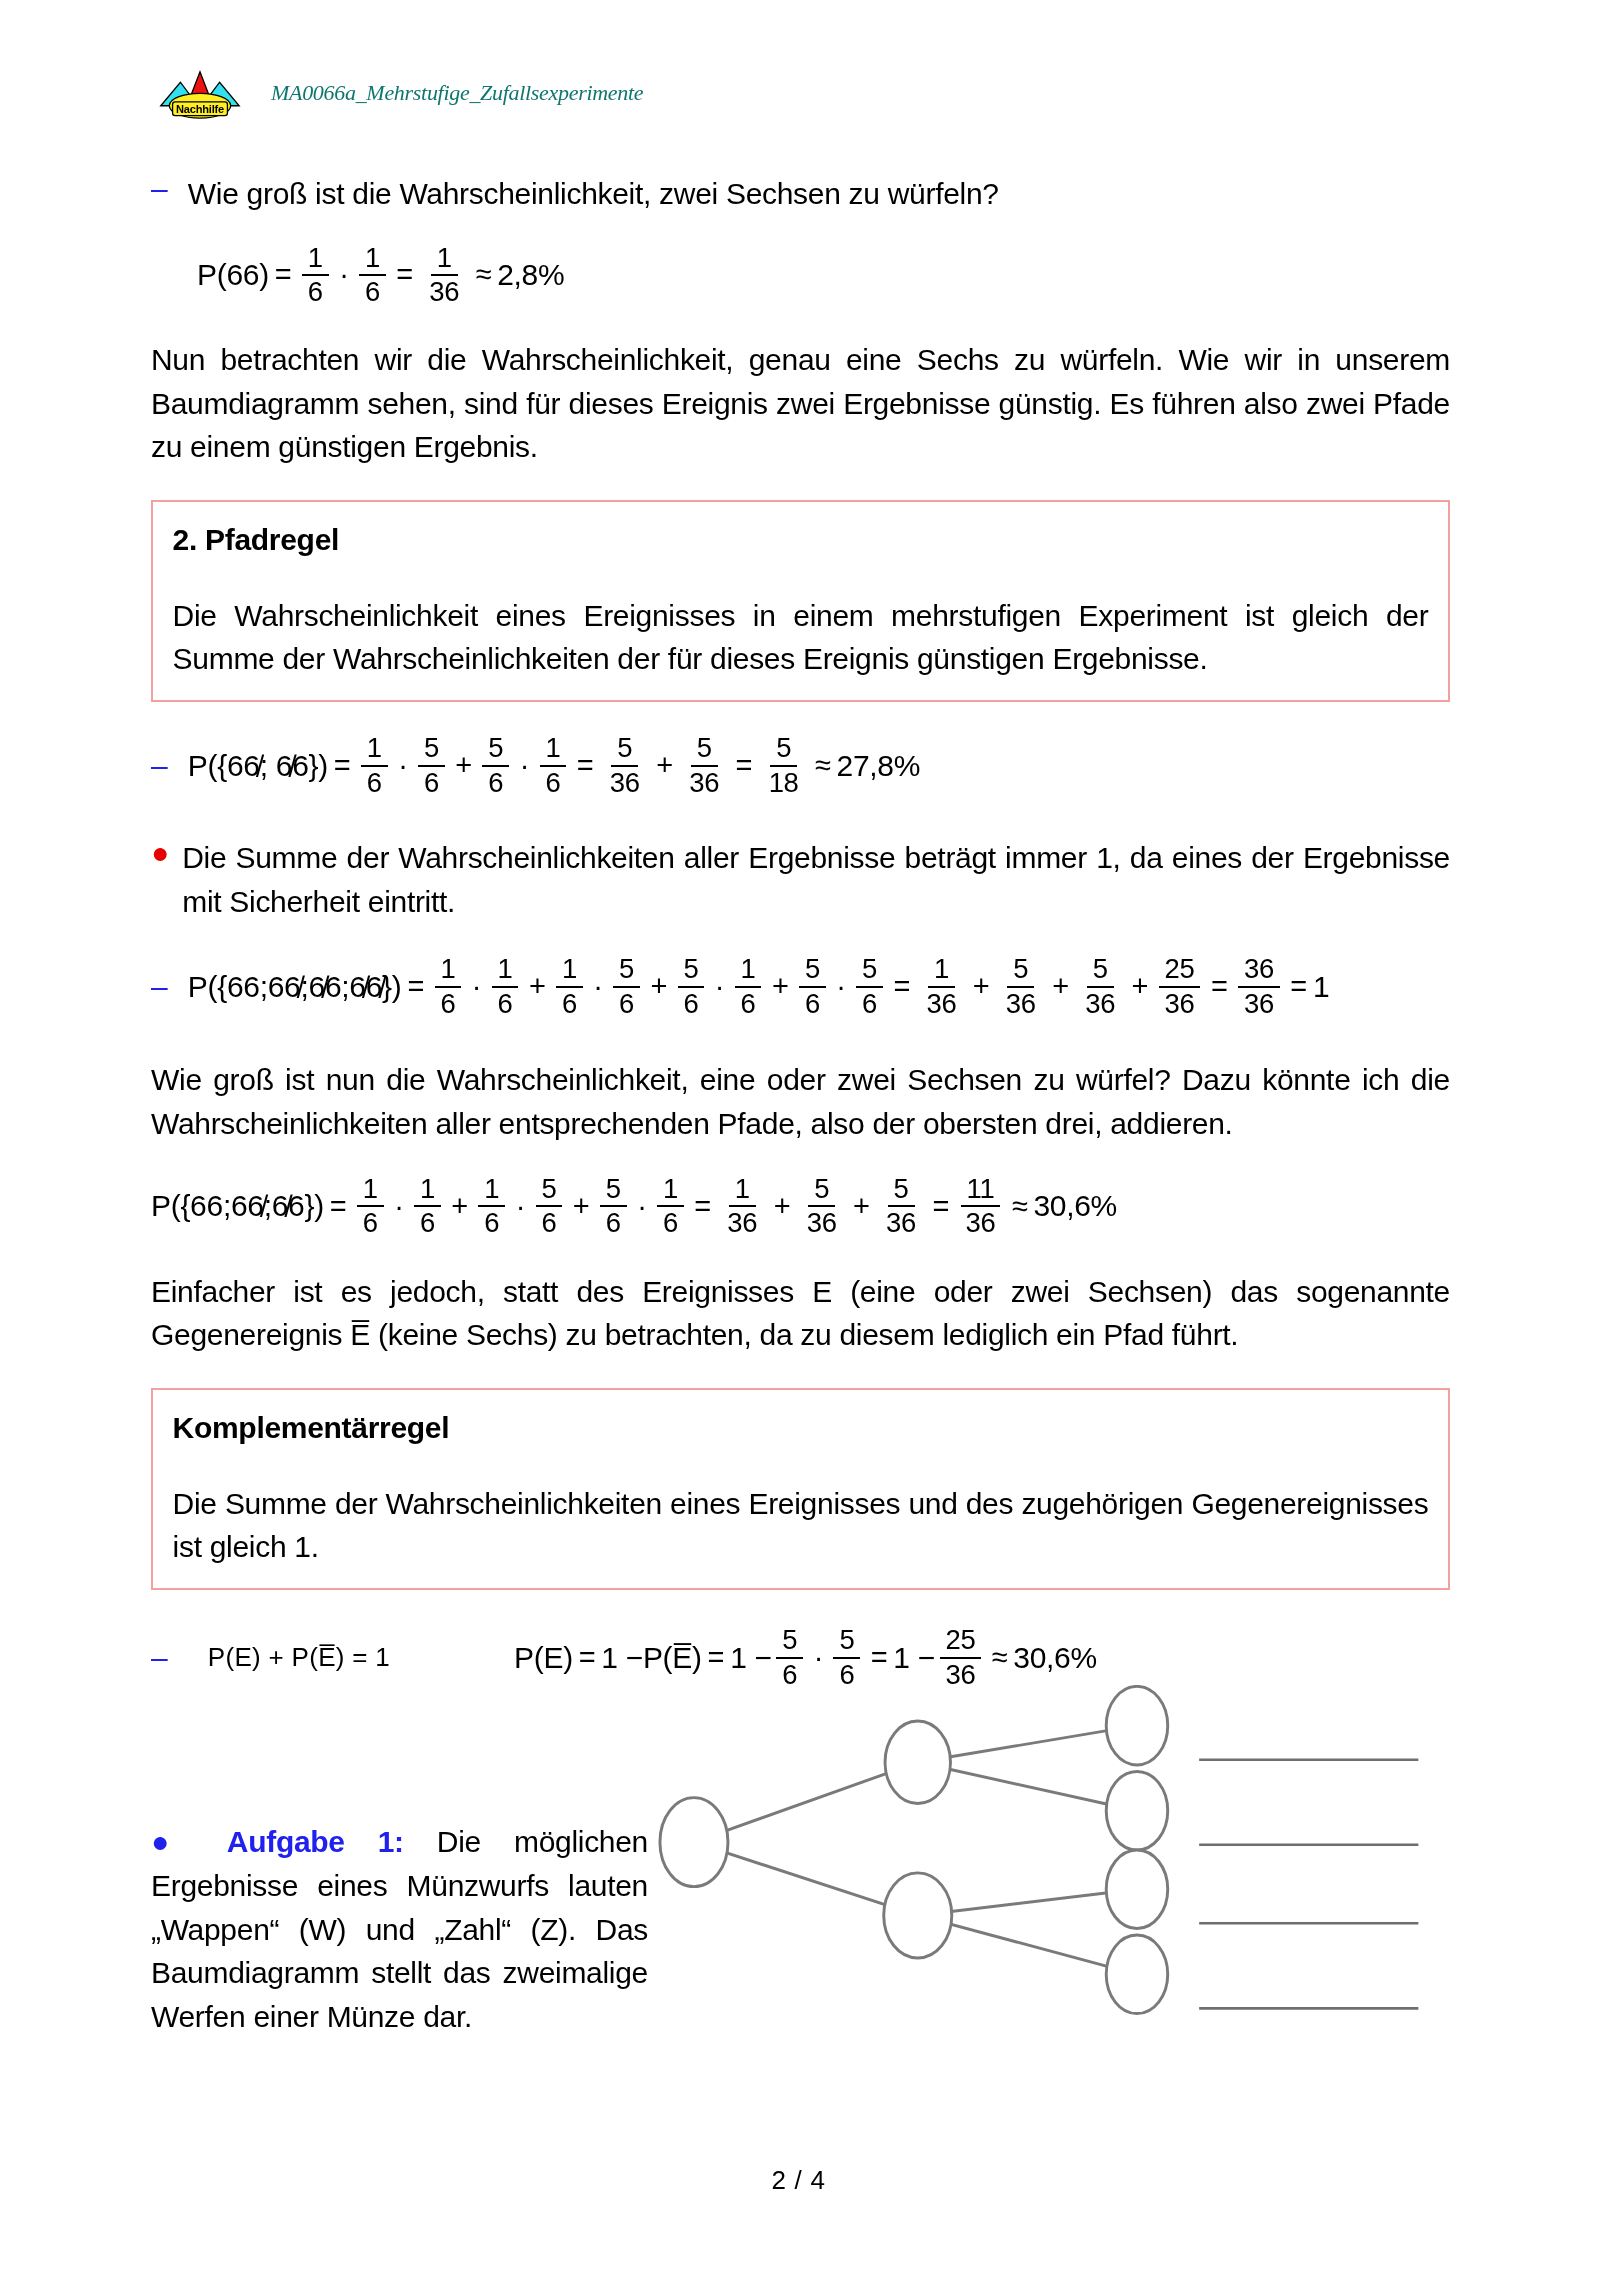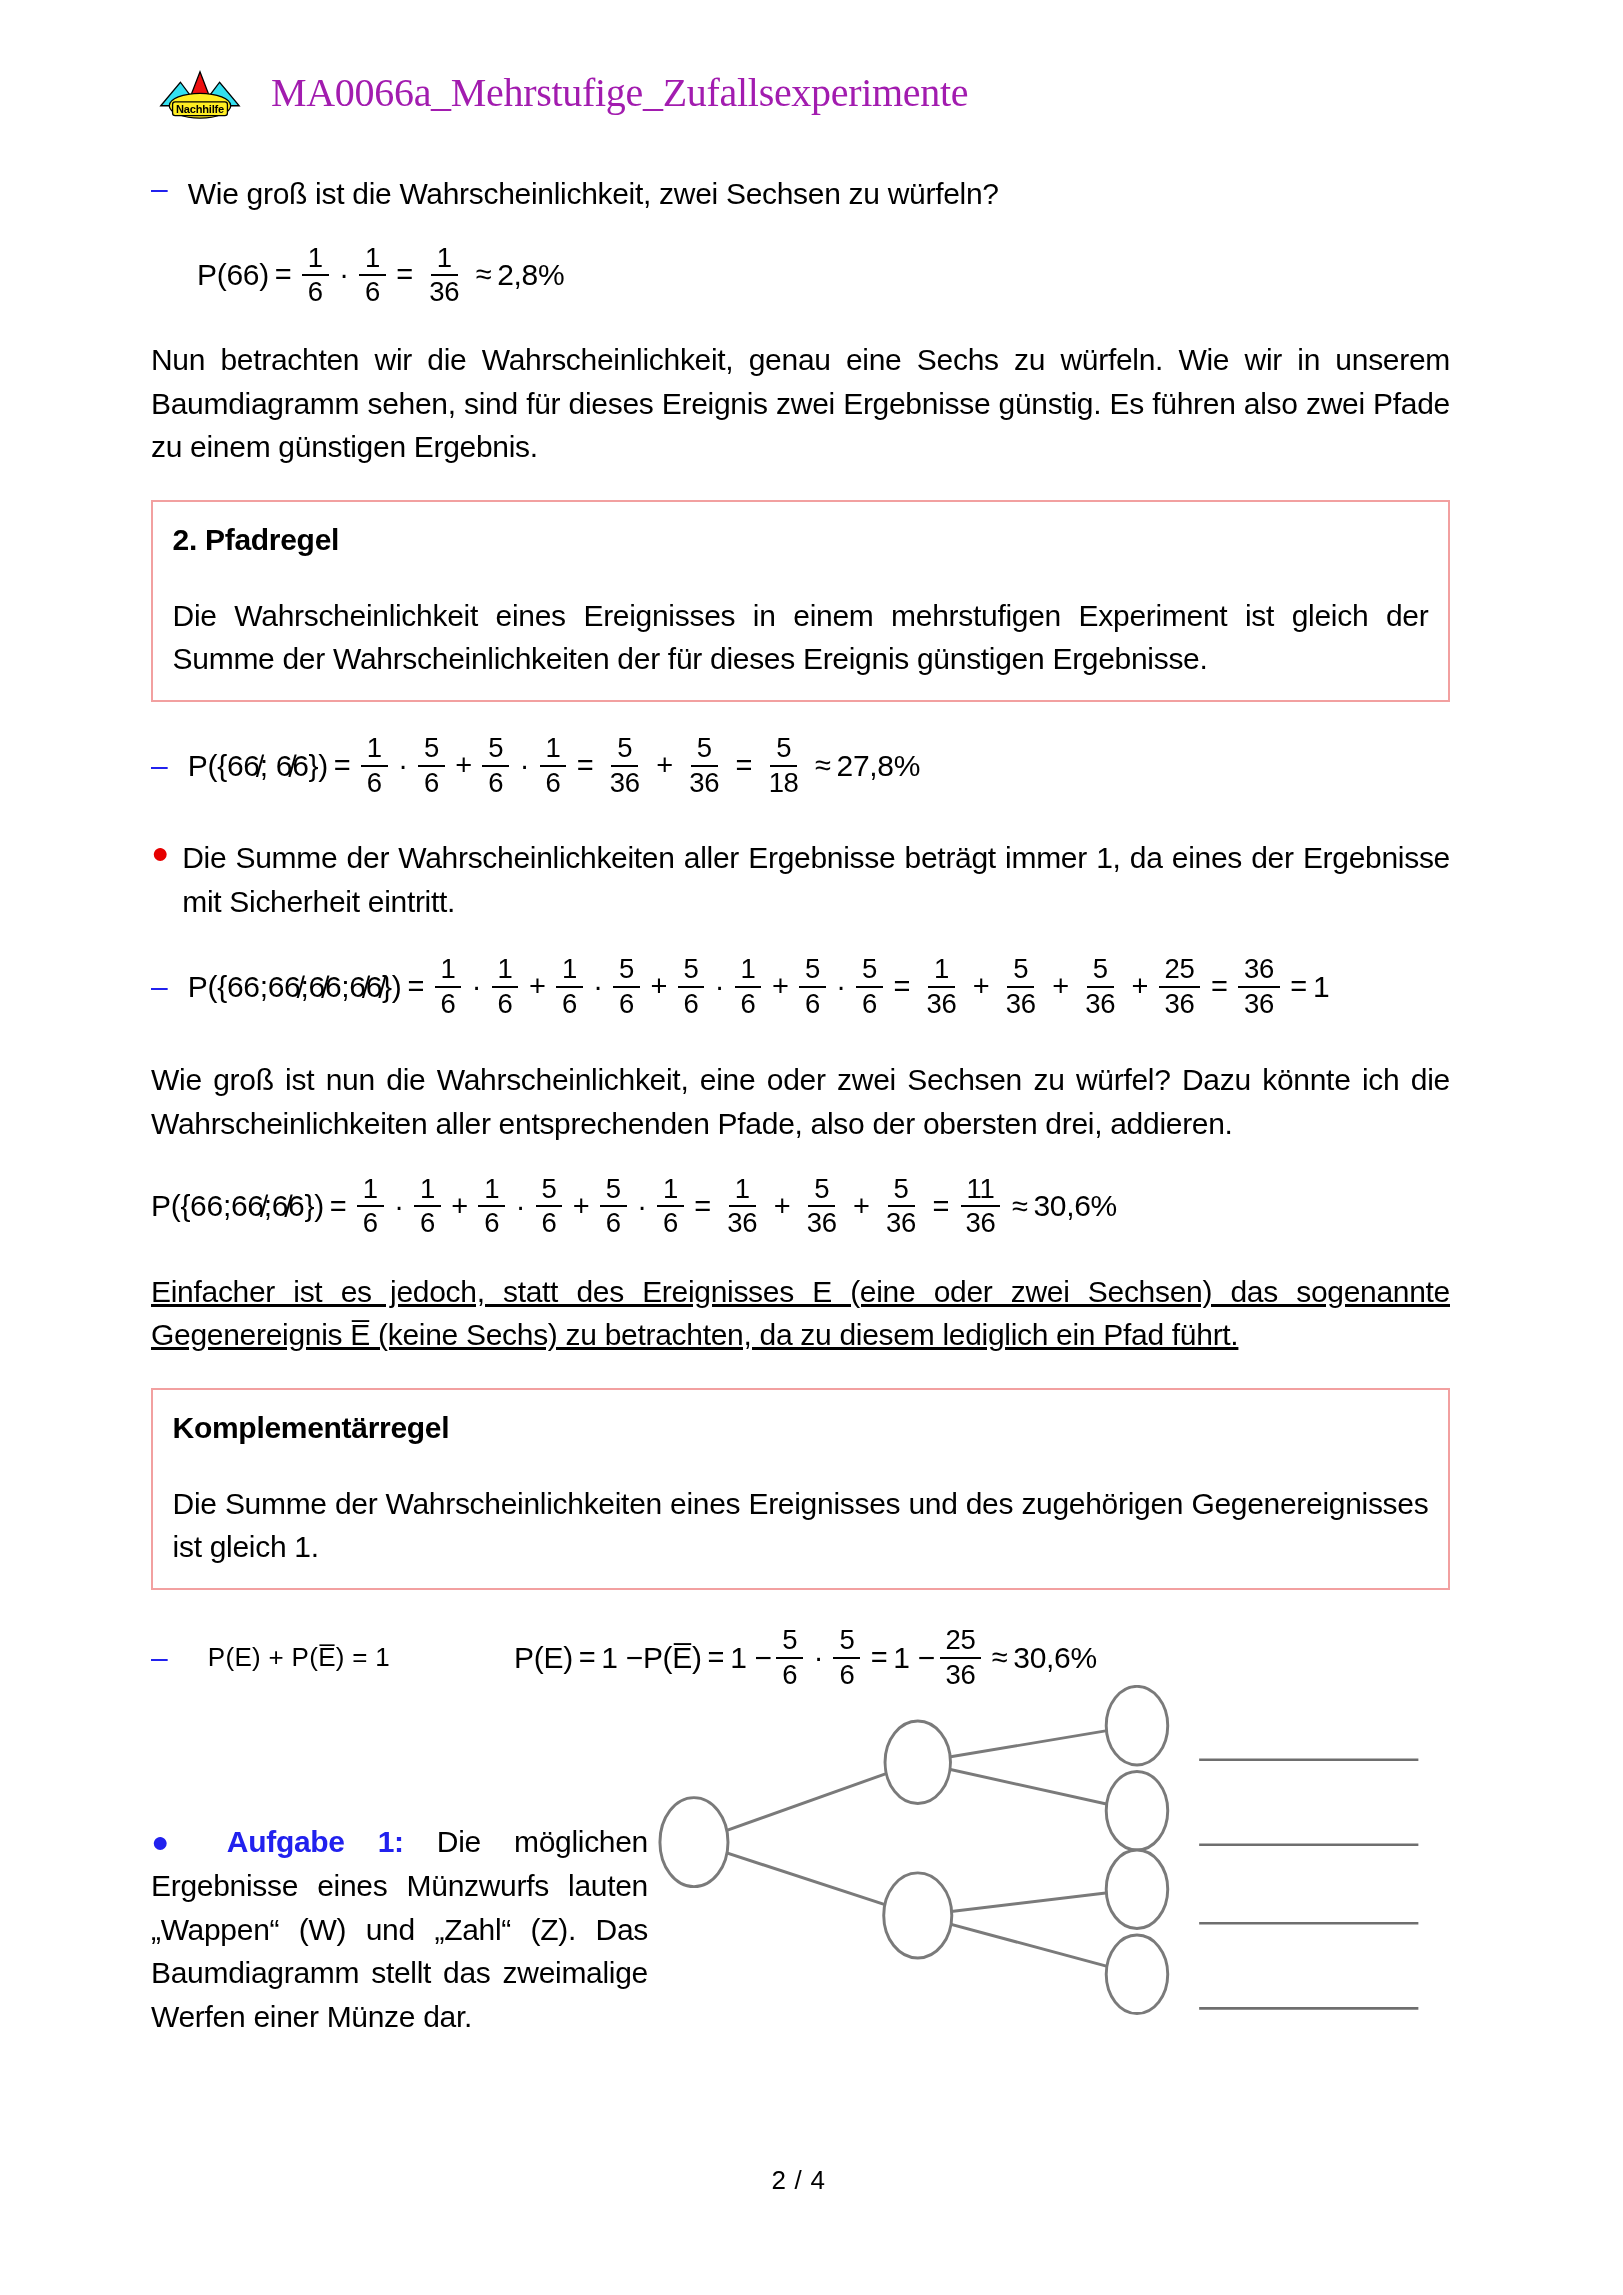--- a/index.html
+++ b/index.html
@@ -10,33 +10,33 @@
     box-sizing:border-box;
     padding:60px 147px 0 151px;
     font-family:"Liberation Sans", sans-serif;
     font-size:30px;
     color:#000;
     letter-spacing:-0.3px;
     overflow:hidden;
   }
   
   .header{display:flex;align-items:center;gap:22px;height:65px;}
-  .doc-title{font-family:"Liberation Serif", serif;font-size:40px;color:#a21caf;}
+  .doc-title{font-family:"Liberation Serif", serif;font-style:italic;font-size:22px;color:#0f766e;}
   
   p{margin:0;}
   .para{text-align:justify;line-height:1.45;}
   .row{display:flex;align-items:flex-start;}
   .marker{flex:0 0 25px;margin-right:11.8px;}
   .blue{color:#2121ee;}
   .red{color:#e60000;}
   .q1{margin-top:47px;}
   .p1{margin-top:14.4px;margin-left:37px;}
   .p2{margin-top:30px;}
   .p3{margin-top:38px;}
-  .p4{margin-top:30px;text-decoration:underline;}
+  .p4{margin-top:30px;}
   .p5{margin-top:31px;}
   
   .formula{display:flex;align-items:center;flex-wrap:nowrap;}
   .formula .tok{font-size:30px;white-space:pre;}
   .formula .op{font-size:29px;margin:0 5.9px;}
   .fr{display:inline-flex;flex-direction:column;align-items:center;margin:0 4.6px;font-size:27.5px;line-height:1.18;}
   .fr .n{padding:0 5.9px;border-bottom:2px solid #000;}
   .fr .d{padding:0 5.9px;}
   .f1{margin-top:26px;margin-left:46px;align-items:center;}
   .f2row{margin-top:30px;align-items:center;}

